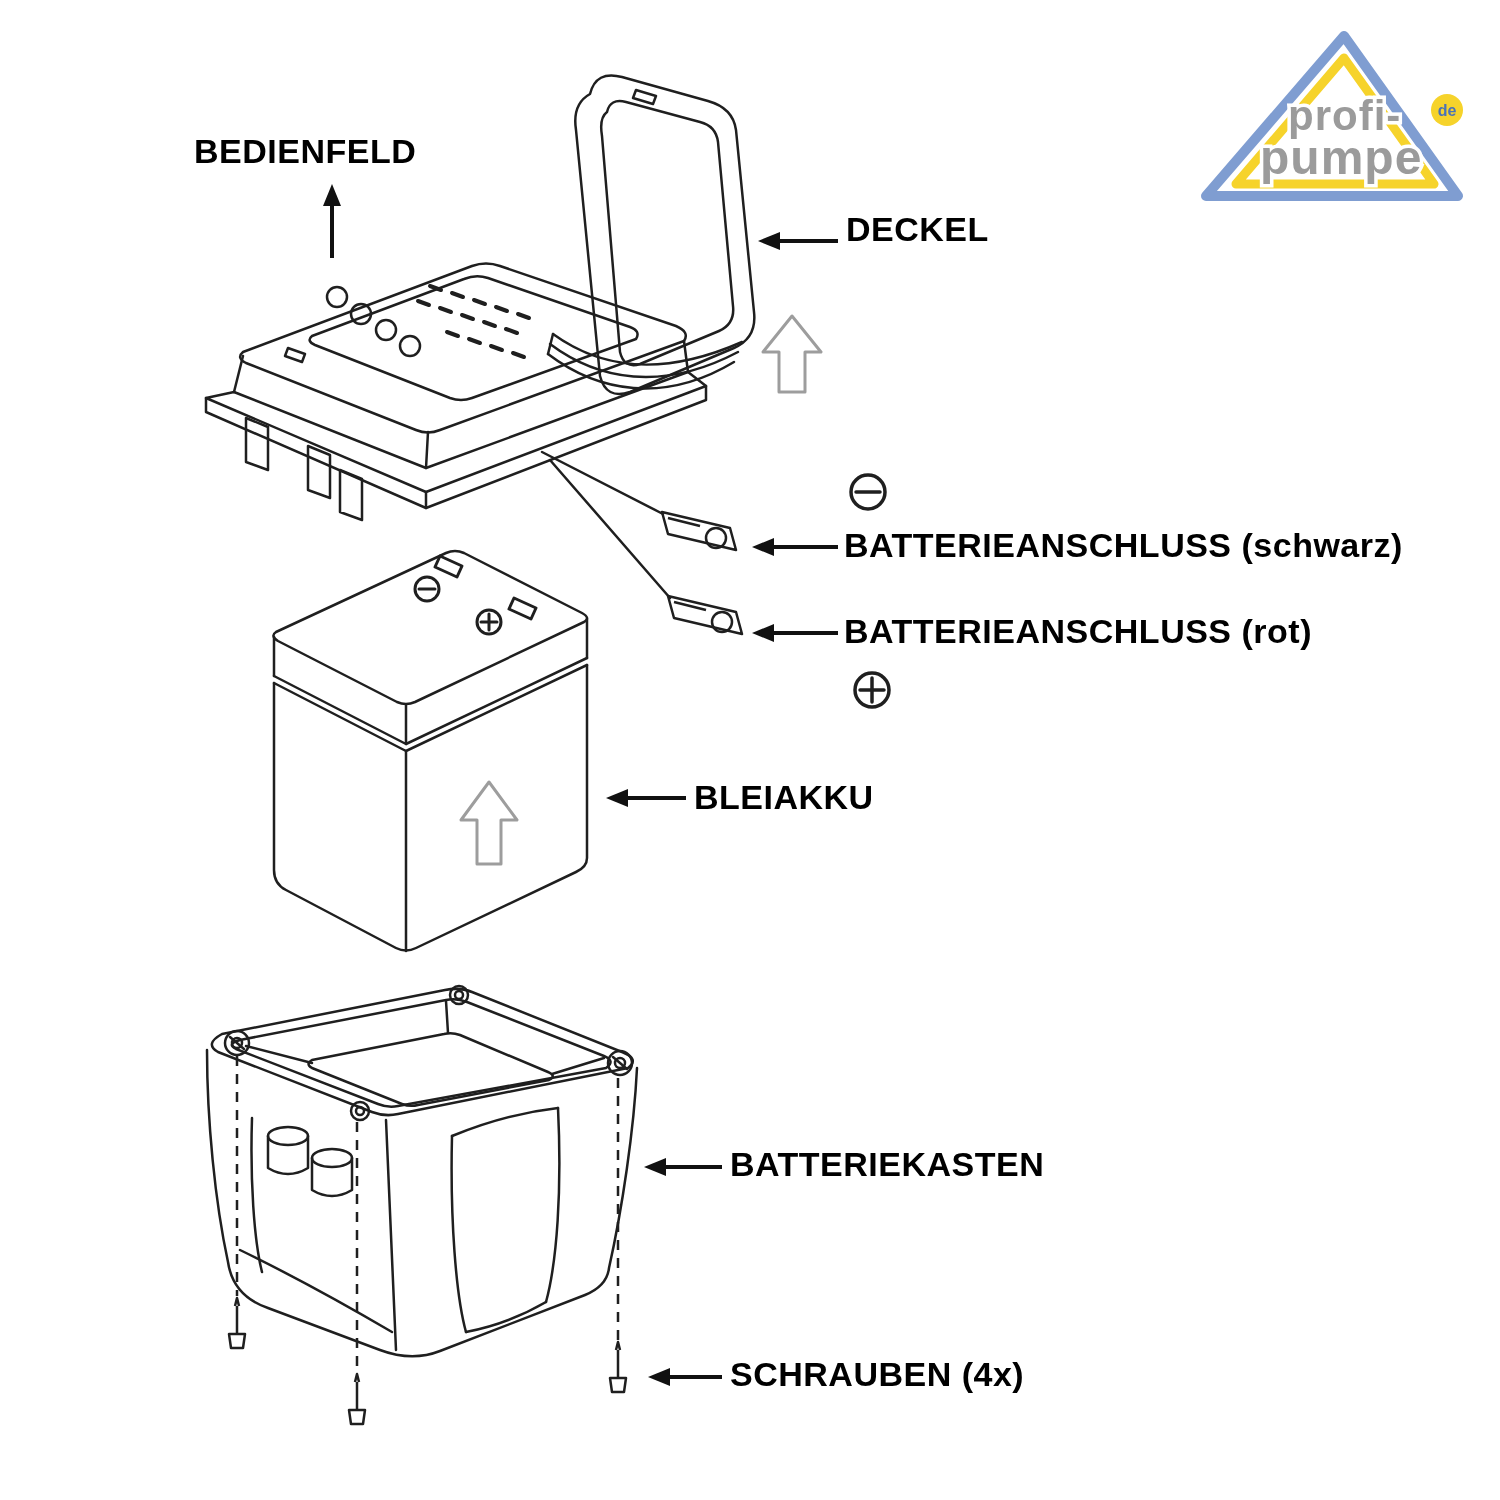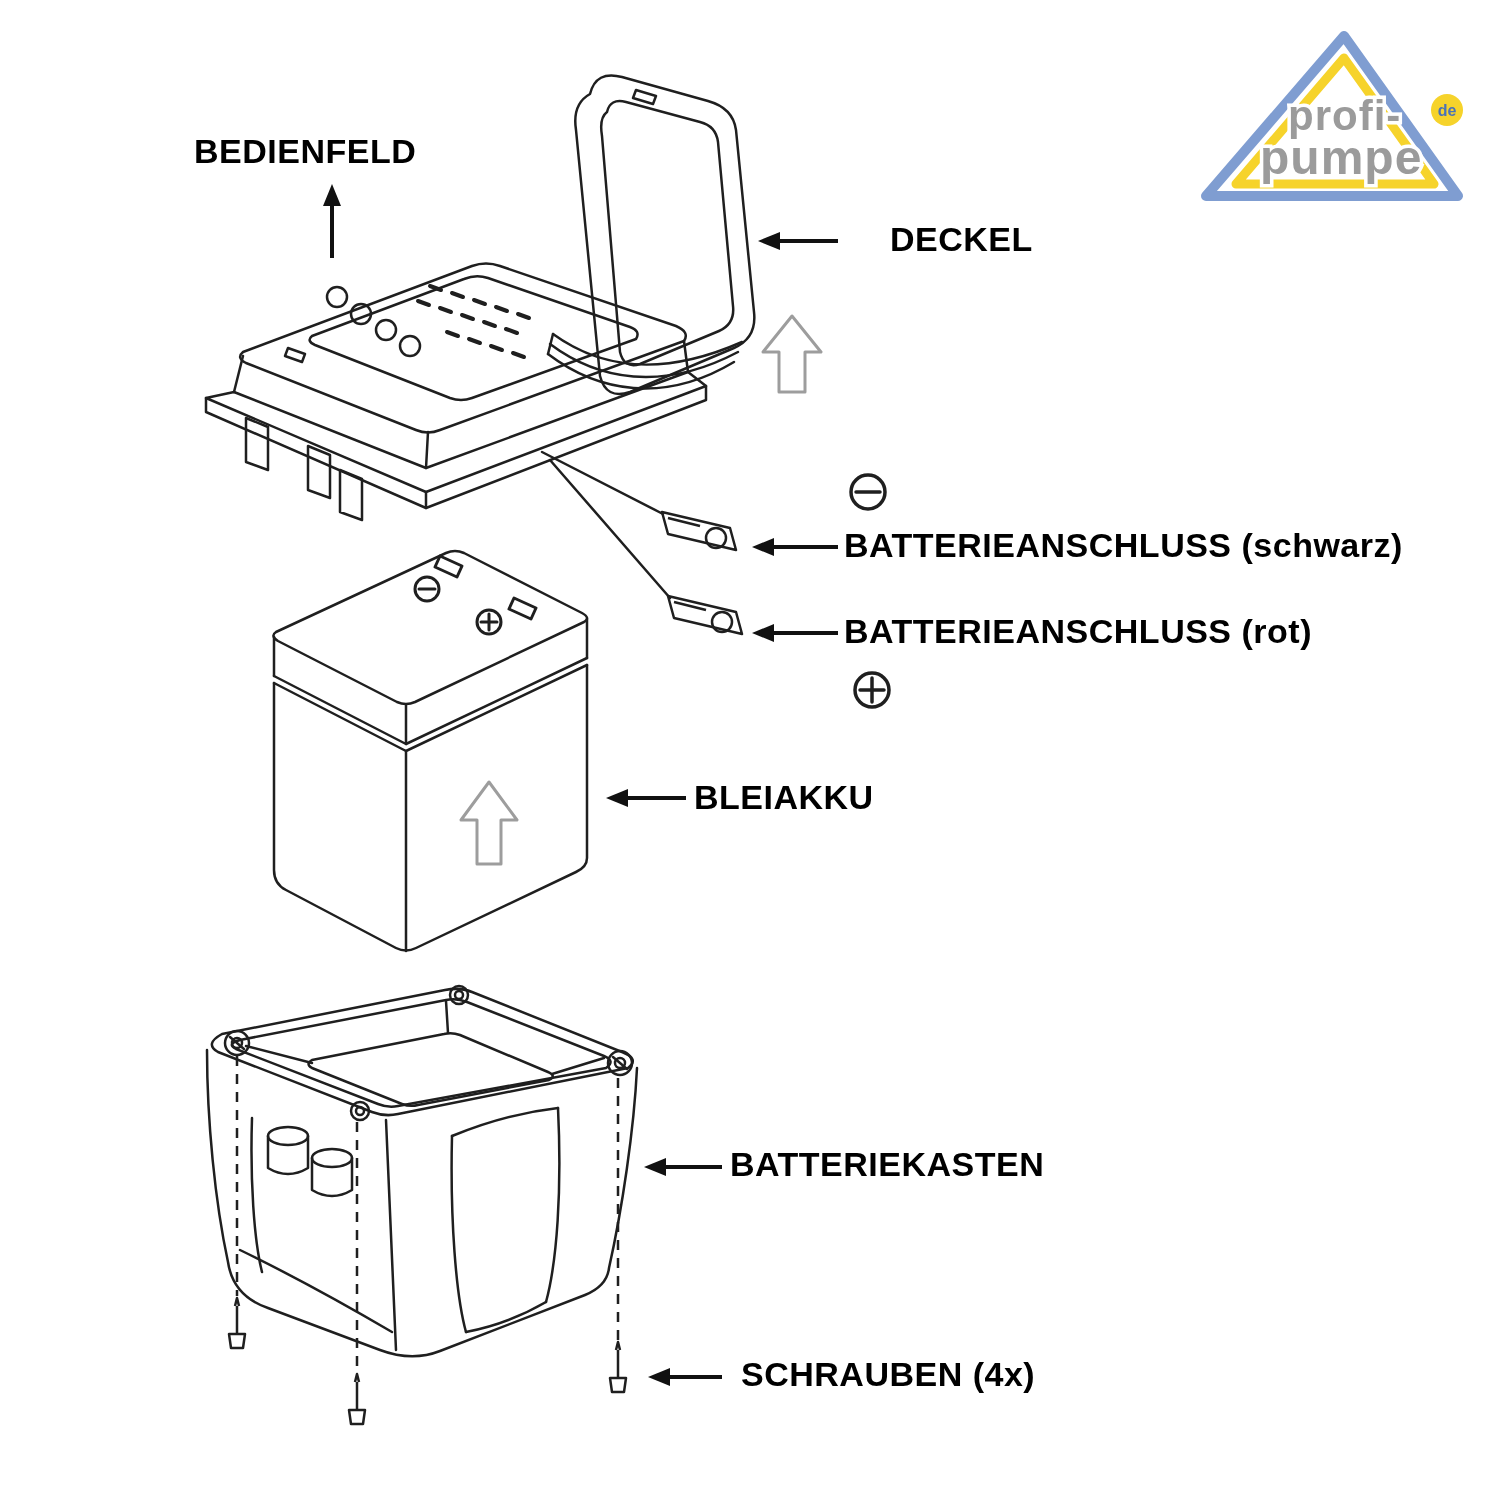--- a/index.html
+++ b/index.html
@@ -6,26 +6,26 @@
   .canvas{
     position:relative;width:1500px;height:1500px;background:#ffffff;
     font-family:Liberation Sans, sans-serif;overflow:hidden;
   }
   .canvas svg{position:absolute;left:0;top:0;}
   .label{
     position:absolute;font-weight:800;font-size:34px;color:#000;
     white-space:nowrap;letter-spacing:.5px;line-height:1;
   }
   .lbl-bedienfeld{left:194px;top:134px;}
-  .lbl-deckel{left:846px;top:222px;margin-left:44px;}
+  .lbl-deckel{left:846px;top:212px;}
   .lbl-schwarz{left:844px;top:528px;}
   .lbl-rot{left:844px;top:614px;}
   .lbl-bleiakku{left:694px;top:780px;text-align:right;}
   .lbl-kasten{left:730px;top:1147px;}
-  .lbl-schrauben{left:730px;top:1357px;margin-left:11px;}
+  .lbl-schrauben{left:730px;top:1357px;}
   .logo-text{font-weight:800;paint-order:stroke;stroke:#ffffff;stroke-width:7px;fill:#9b9b9b;letter-spacing:1px;}
   .logo-tld{font-weight:800;fill:#4a72b8;}
 </style>
 </head>
 <body>
 
 <div class="canvas">
 
   <svg width="1500" height="1500" viewBox="0 0 1500 1500">
 

